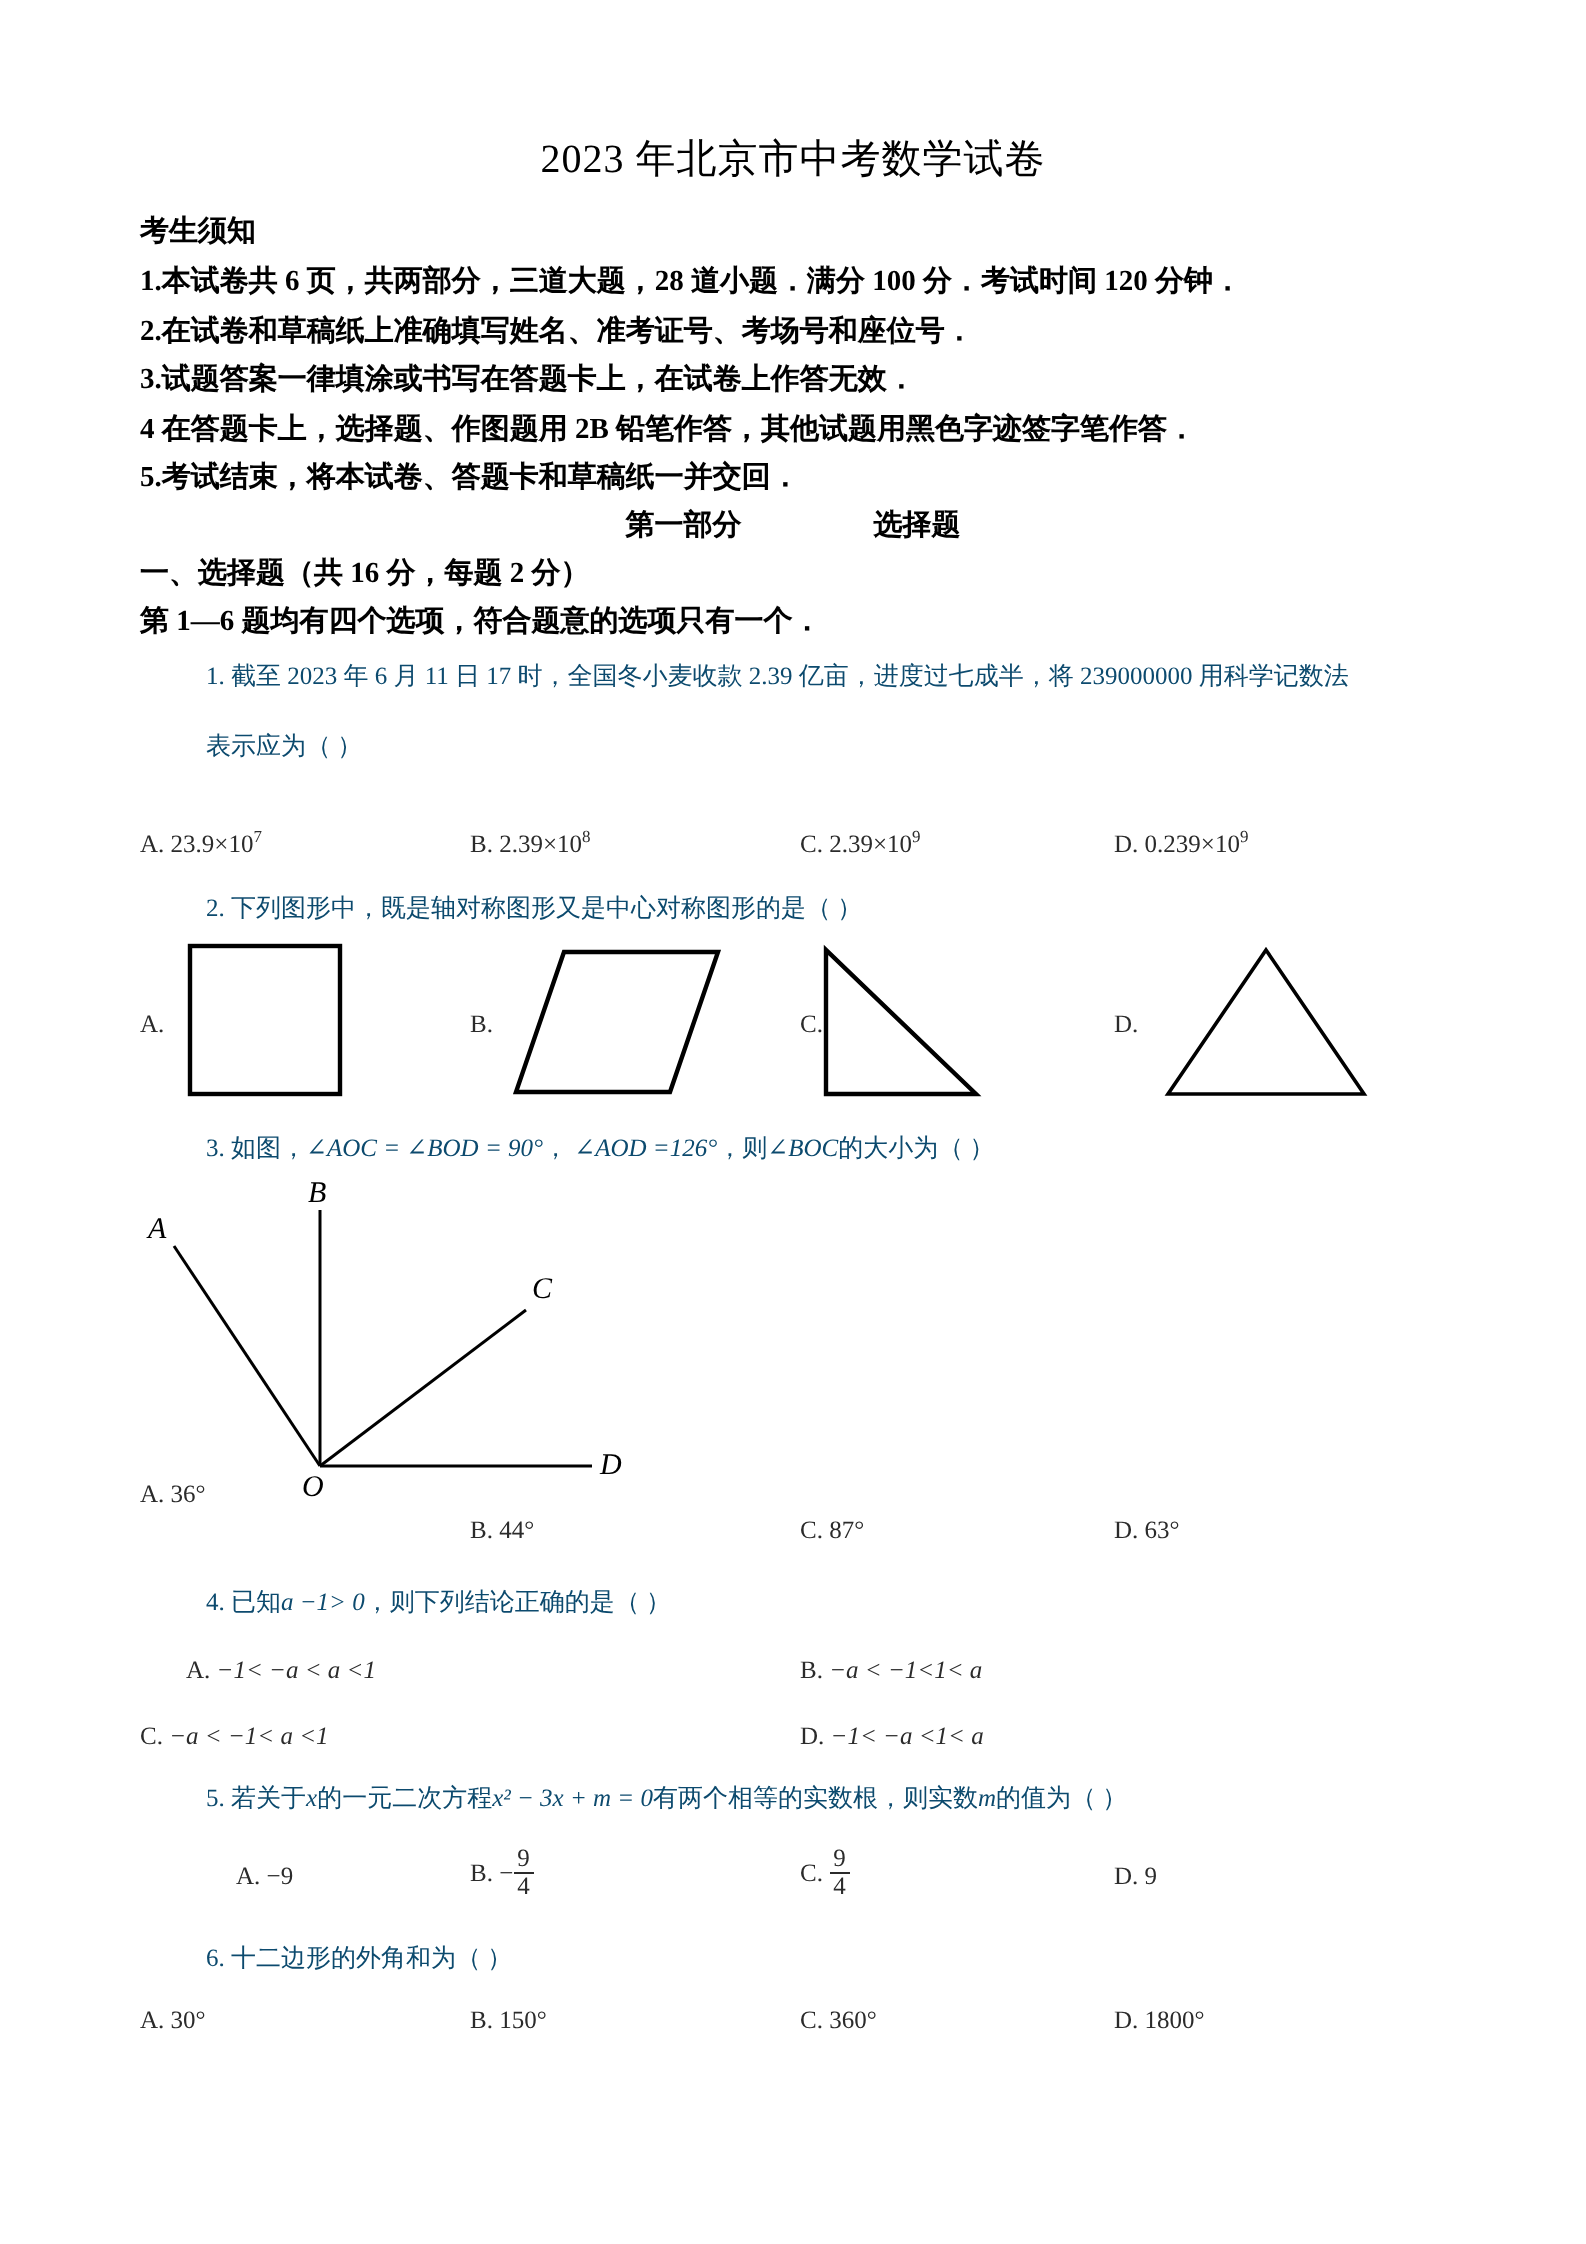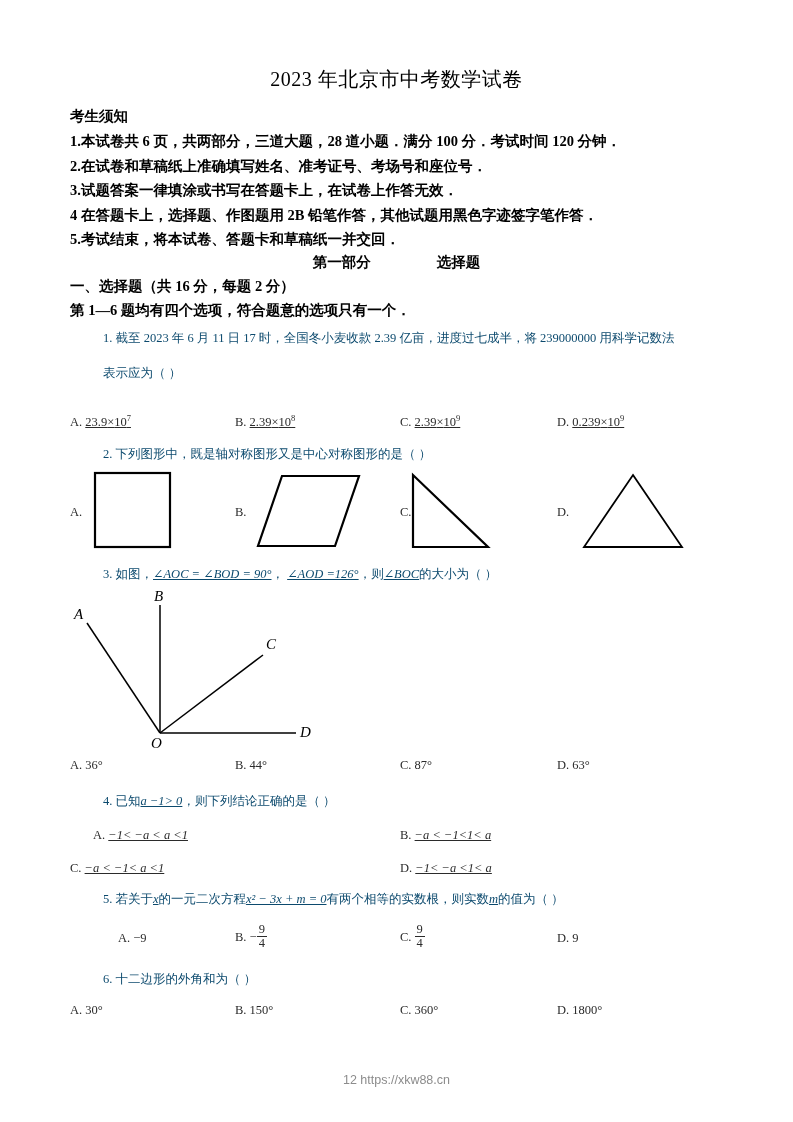--- a/index.html
+++ b/index.html
@@ -84,21 +84,20 @@
     white-space: nowrap;
   }
   .col-a { left: 70px; }
   .col-b { left: 235px; }
   .col-c { left: 400px; }
   .col-d { left: 557px; }
 
   .math {
     font-family: "Liberation Serif", "DejaVu Serif", serif;
     font-style: italic;
-    text-decoration: underline;
   }
   .upr { font-style: normal; }
   sup.exp {
     font-size: 0.68em;
     vertical-align: super;
     font-style: normal;
   }
   .frac {
     display: inline-block;
     vertical-align: middle;
@@ -220,21 +219,21 @@
     <line x1="100" y1="148" x2="100" y2="20" stroke="#000000" stroke-width="1.5"></line>
     <line x1="100" y1="148" x2="203" y2="70" stroke="#000000" stroke-width="1.5"></line>
     <line x1="100" y1="148" x2="236" y2="148" stroke="#000000" stroke-width="1.5"></line>
     <text x="14" y="34" font-family="Liberation Serif, serif" font-style="italic" font-size="15" fill="#000000">A</text>
     <text x="94" y="16" font-family="Liberation Serif, serif" font-style="italic" font-size="15" fill="#000000">B</text>
     <text x="206" y="64" font-family="Liberation Serif, serif" font-style="italic" font-size="15" fill="#000000">C</text>
     <text x="240" y="152" font-family="Liberation Serif, serif" font-style="italic" font-size="15" fill="#000000">D</text>
     <text x="91" y="163" font-family="Liberation Serif, serif" font-style="italic" font-size="15" fill="#000000">O</text>
   </svg>
 
-  <div class="opt col-a" style="top:758px;">
+  <div class="opt col-a" style="top:740px;">
     <span>A.</span>
     <span>36°</span>
   </div>
   <div class="opt col-b" style="top:758px;">
     <span>B.</span>
     <span>44°</span>
   </div>
   <div class="opt col-c" style="top:758px;">
     <span>C.</span>
     <span>87°</span>
@@ -303,15 +302,14 @@
   </div>
   <div class="opt col-c" style="top:1003px;">
     <span>C.</span>
     <span>360°</span>
   </div>
   <div class="opt col-d" style="top:1003px;">
     <span>D.</span>
     <span>1800°</span>
   </div>
 
-  <div class="footer">12 https://xkw88.cn</div>
 
 </div>
 
 </body></html>

